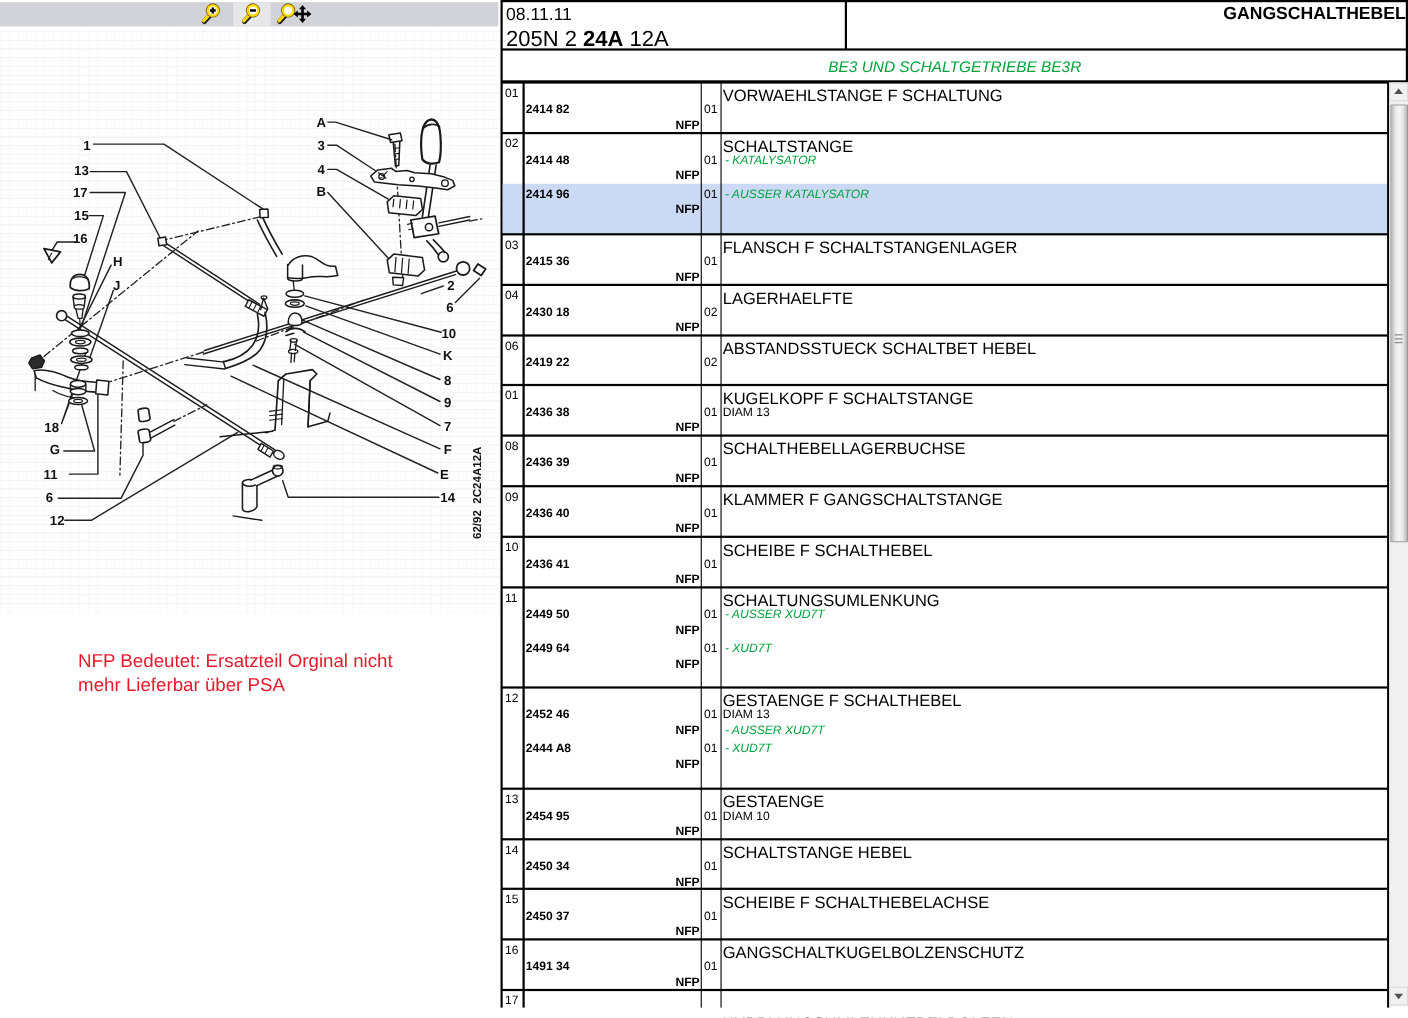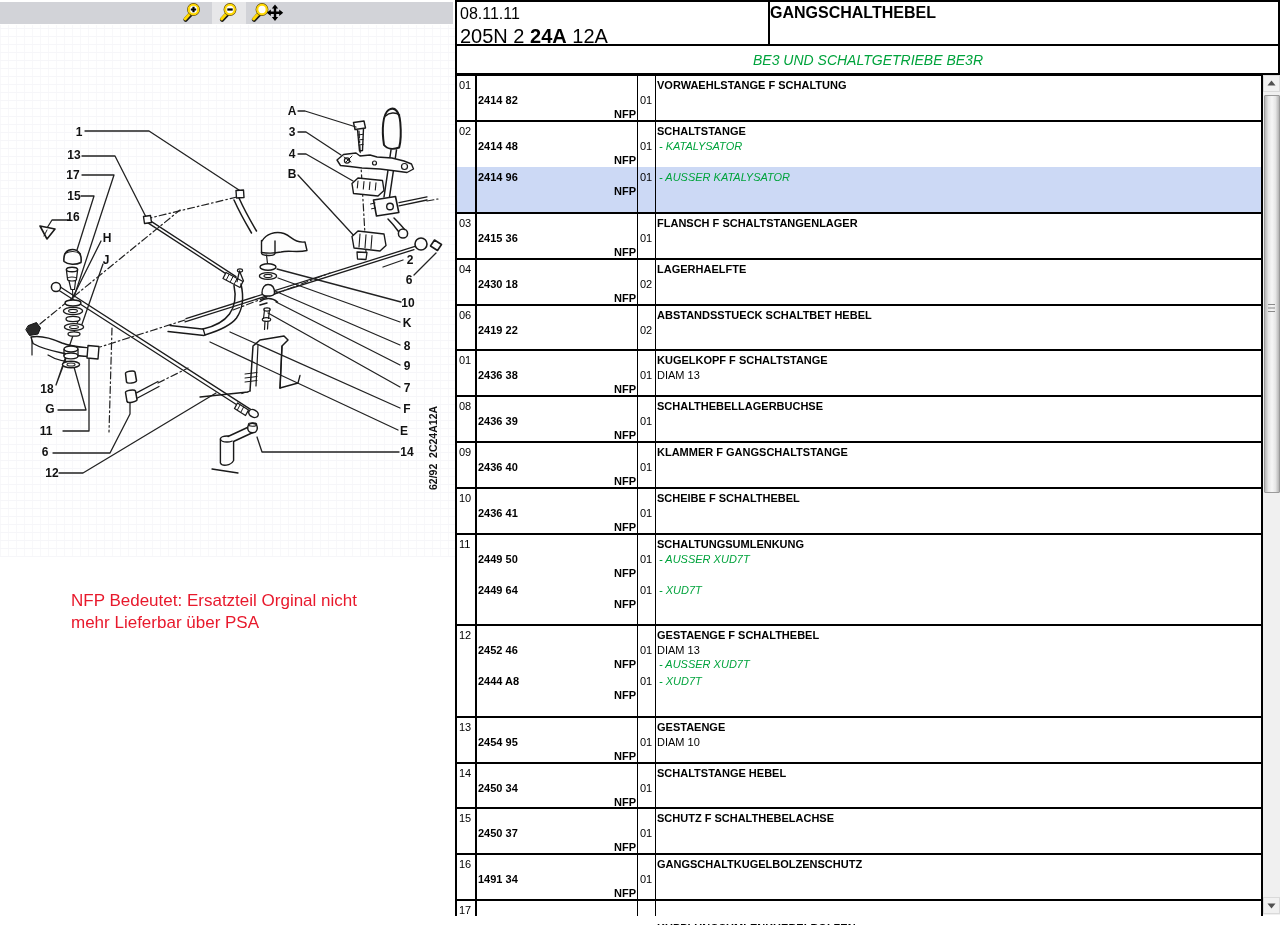--- a/index.html
+++ b/index.html
@@ -3,21 +3,21 @@
 <style>
 *{margin:0;padding:0;box-sizing:border-box}
 html,body{width:1280px;height:925px;background:#fff;overflow:hidden;
  font-family:"Liberation Sans",sans-serif;}
 .a{position:absolute}
 .hl{position:absolute;background:#000}
 .ix{position:absolute;font-size:11px;color:#000}
 .pn{position:absolute;font-size:11px;font-weight:bold;color:#000;white-space:nowrap}
 .nf{position:absolute;font-size:11px;font-weight:bold;color:#000;width:158px;left:478px;text-align:right}
 .qt{position:absolute;font-size:11px;color:#000;left:640px}
-.ds{position:absolute;font-size:11px;font-weight:bold;color:#000;left:657px;white-space:nowrap}
+.ds{position:absolute;font-size:15px;font-weight:normal;color:#000;left:657px;white-space:nowrap}
 .dm{position:absolute;font-size:11px;color:#000;left:657px;white-space:nowrap}
 .gr{position:absolute;font-size:11px;font-style:italic;color:#00a33c;left:659px;white-space:nowrap}
 </style></head>
 <body>
 <div class="a" style="left:0;top:2px;width:453px;height:22px;background:#d2d3d8"></div>
 <div class="a" style="left:212px;top:2px;width:34px;height:22px;background:#e7e7e9"></div>
 <svg class="a" style="left:0;top:0" width="456" height="24" viewBox="0 0 456 24">
 <line x1="190.9" y1="13.9" x2="185.7" y2="19.5" stroke="#1a1a1a" stroke-width="4.6" stroke-linecap="round"></line>
     <line x1="190.3" y1="13.3" x2="185.1" y2="18.9" stroke="#ffd800" stroke-width="3" stroke-linecap="round"></line>
     <circle cx="193.5" cy="9.5" r="5.9" fill="#fffef8" stroke="#6b5200" stroke-width="1.1"></circle>
@@ -203,21 +203,21 @@
 </svg>
 <div class="a" style="left:71px;top:590px;font-size:17px;font-weight:normal;color:#e8192c;line-height:21.5px;white-space:nowrap">NFP Bedeutet: Ersatzteil Orginal nicht<br>mehr Lieferbar über PSA</div>
 <div class="hl" style="left:456px;top:0;width:824px;height:2px"></div>
 <div class="hl" style="left:455px;top:0;width:2px;height:916px"></div>
 <div class="hl" style="left:768px;top:0;width:2px;height:45px"></div>
 <div class="hl" style="left:1277.5px;top:0;width:2px;height:75px"></div>
 <div class="hl" style="left:456px;top:43.5px;width:824px;height:2.5px"></div>
 <div class="hl" style="left:456px;top:73px;width:824px;height:3px"></div>
 <div class="a" style="left:460px;top:4.5px;font-size:16px">08.11.11</div>
 <div class="a" style="left:460px;top:24.5px;font-size:20px">205N 2 <b>24A</b> 12A</div>
-<div class="a" style="left:770px;top:4px;width:508px;text-align:left;font-size:16px;font-weight:bold">GANGSCHALTHEBEL</div>
+<div class="a" style="left:770px;top:4px;width:508px;text-align:right;font-size:16px;font-weight:bold">GANGSCHALTHEBEL</div>
 <div class="a" style="left:456px;top:52px;width:824px;text-align:center;font-size:14px;font-style:italic;color:#00a33c">BE3 UND SCHALTGETRIEBE BE3R</div>
 <div class="a" style="left:457px;top:166.5px;width:804px;height:46.5px;background:#ccd9f5"></div>
 <div class="hl" style="left:475px;top:75px;width:1.5px;height:841px"></div>
 <div class="hl" style="left:636.5px;top:75px;width:1.5px;height:841px"></div>
 <div class="hl" style="left:654.5px;top:75px;width:1.5px;height:841px"></div>
 <div class="hl" style="left:1260.5px;top:75px;width:2px;height:841px"></div>
 <div class="ix" style="left:459px;top:79px">01</div>
 <div class="ds" style="top:79px">VORWAEHLSTANGE F SCHALTUNG</div>
 <div class="pn" style="left:478px;top:94px">2414 82</div>
 <div class="qt" style="top:94px">01</div>
@@ -306,21 +306,21 @@
 <div class="qt" style="top:736px">01</div>
 <div class="nf" style="top:750px">NFP</div>
 <div class="hl" style="left:456px;top:762px;width:805px;height:1.8px"></div>
 <div class="ix" style="left:459px;top:767px">14</div>
 <div class="ds" style="top:767px">SCHALTSTANGE HEBEL</div>
 <div class="pn" style="left:478px;top:782px">2450 34</div>
 <div class="qt" style="top:782px">01</div>
 <div class="nf" style="top:796px">NFP</div>
 <div class="hl" style="left:456px;top:807px;width:805px;height:1.8px"></div>
 <div class="ix" style="left:459px;top:812px">15</div>
-<div class="ds" style="top:812px">SCHUTZ F SCHALTHEBELACHSE</div>
+<div class="ds" style="top:812px">SCHEIBE F SCHALTHEBELACHSE</div>
 <div class="pn" style="left:478px;top:827px">2450 37</div>
 <div class="qt" style="top:827px">01</div>
 <div class="nf" style="top:841px">NFP</div>
 <div class="hl" style="left:456px;top:853px;width:805px;height:1.8px"></div>
 <div class="ix" style="left:459px;top:858px">16</div>
 <div class="ds" style="top:858px">GANGSCHALTKUGELBOLZENSCHUTZ</div>
 <div class="pn" style="left:478px;top:873px">1491 34</div>
 <div class="qt" style="top:873px">01</div>
 <div class="nf" style="top:887px">NFP</div>
 <div class="hl" style="left:456px;top:899px;width:805px;height:1.8px"></div>

